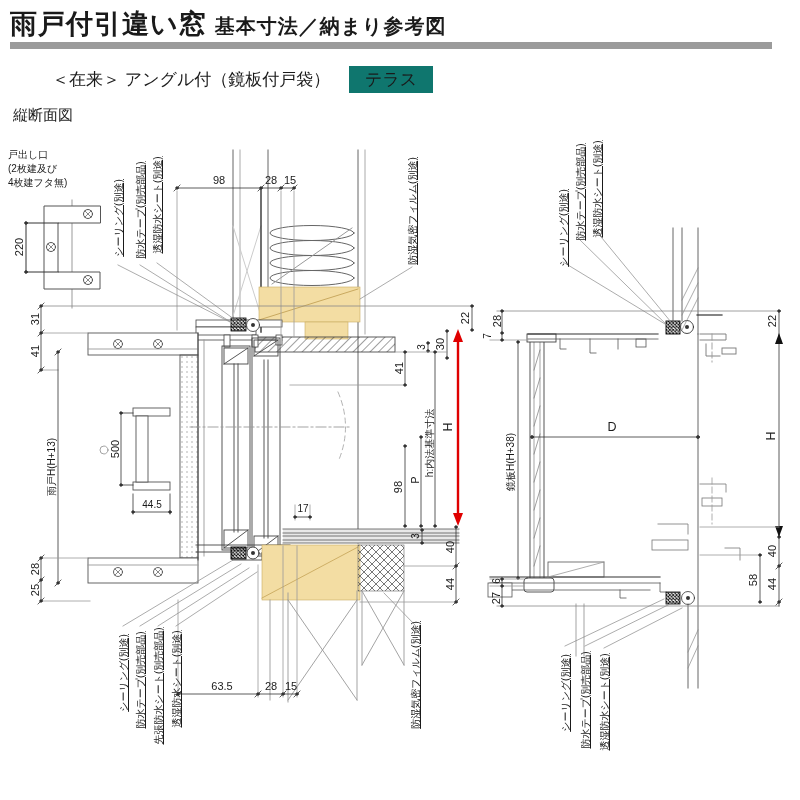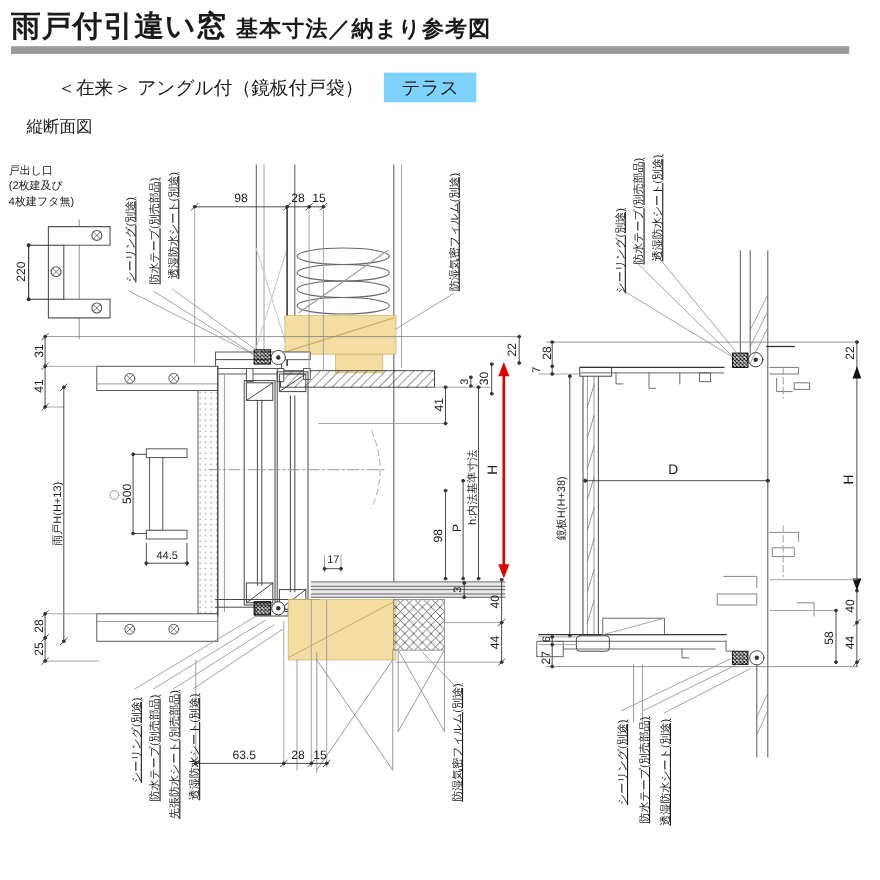--- a/index.html
+++ b/index.html
@@ -5,41 +5,41 @@
   html,body{margin:0;padding:0;background:#fff;width:800px;height:800px;
     font-family:"Liberation Sans","DejaVu Sans",sans-serif;color:#1a1a1a;overflow:hidden;}
   .page{position:relative;width:719px;height:800px;}
   .hdr{position:absolute;left:10px;top:6px;white-space:nowrap;}
   .hdr .t1{font-size:27px;font-weight:bold;letter-spacing:1px;}
   .hdr .t2{font-size:20px;font-weight:bold;margin-left:8px;letter-spacing:1px;}
   .bar{position:absolute;left:10px;top:42px;width:762px;height:7px;}
   .subrow{position:absolute;left:12px;top:66px;font-size:17px;white-space:nowrap;}
   .subrow .pref{font-weight:500;margin-left:40px;}
   .badge{display:inline-block;margin-left:14px;padding:2px 16px;font-size:17px;}
-  .sect{position:absolute;left:24px;top:106px;font-size:15px;}
+  .sect{position:absolute;left:13px;top:106px;font-size:15px;}
   svg{position:absolute;left:0;top:0;}
   text{font-family:"Liberation Sans","DejaVu Sans",sans-serif;fill:#1a1a1a;}
   .dim{font-size:11px;}
   .dims{font-size:10px;}
   .lbl{font-size:10px;}
   .big{font-size:12.5px;}
 </style>
 </head>
 <body>
 
 <div class="page">
 
   <div class="hdr">
     <span class="t1">雨戸付引違い窓</span><span class="t2">基本寸法／納まり参考図</span>
   </div>
   <div class="bar" style="background:#9b9b9b"></div>
   <div class="subrow">
     <span class="pref">＜在来＞</span>
     <span>アングル付（鏡板付戸袋）</span>
-    <span class="badge" style="background:#7dd3fc">テラス</span>
+    <span class="badge" style="background:#0f766e">テラス</span>
   </div>
   <div class="sect">縦断面図</div>
 
   <svg width="800" height="800" viewBox="0 0 800 800">
     <defs>
       <pattern id="hatch" width="6" height="6" patternUnits="userSpaceOnUse" patternTransform="rotate(45)">
         <line x1="0" y1="0" x2="0" y2="6" stroke="#444" stroke-width="1"></line>
       </pattern>
       <pattern id="xhatch" width="8" height="8" patternUnits="userSpaceOnUse">
         <path d="M0,0 L8,8 M8,0 L0,8" stroke="#555" stroke-width="0.8" fill="none"></path>

